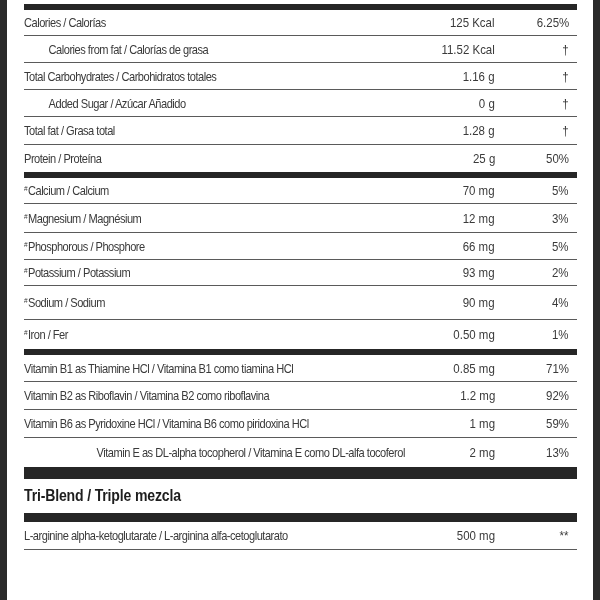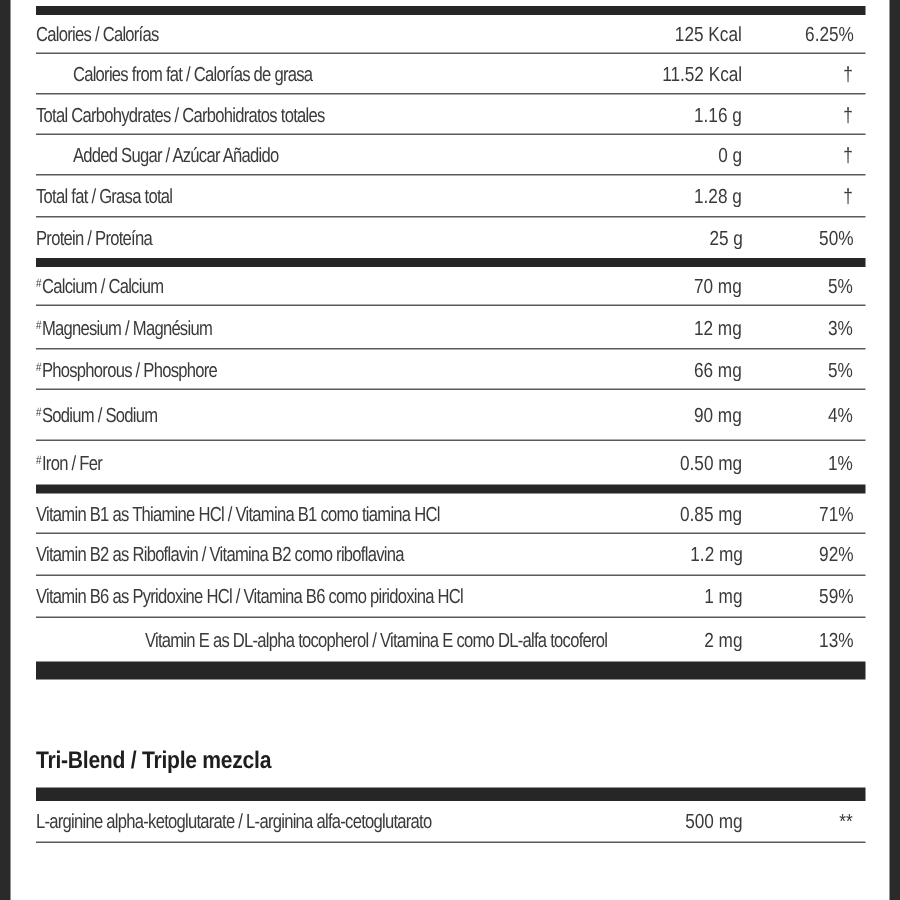--- a/index.html
+++ b/index.html
@@ -10,21 +10,21 @@
     .panel { position: absolute; left: 24px; top: 0; width: 553px; }
     .thick { height: 6px; background: #262626; }
     .thick.big { height: 12px; }
     .row { position: relative; display: flex; align-items: center; border-bottom: 1.5px solid #5a5a5a; font-size: 13.5px; transform-origin: left; }
     .row.nob { border-bottom: none; }
     .row .label { flex: 1; white-space: nowrap; letter-spacing: -0.6px; transform: scaleX(0.82); transform-origin: left center; }
     .row .label.indent { padding-left: 30px; }
     .row .amount { position: absolute; right: 82px; white-space: nowrap; transform: scaleX(0.85); transform-origin: right center; }
     .row .dv { position: absolute; right: 8px; white-space: nowrap; transform: scaleX(0.85); transform-origin: right center; }
     .hash { font-size: 8px; vertical-align: top; position: relative; top: 1px; margin-right: 1px; }
-    .section-title { height: 34px; display: flex; align-items: center; font-weight: bold; font-size: 16px; color: #1e1e1e; letter-spacing: -0.2px; margin-top: 38px; }
+    .section-title { height: 34px; display: flex; align-items: center; font-weight: bold; font-size: 16px; color: #1e1e1e; letter-spacing: -0.2px; }
     .section-title span { transform: scaleX(0.88); transform-origin: left center; display: inline-block; }
   </style>
 </head>
 <body>
 
 <div class="border-left"></div>
 <div class="border-right"></div>
 
 <div class="panel">
   <div class="thick" style="margin-top:4px;"></div>
@@ -73,20 +73,25 @@
     <div class="row" style="height:29px;">
       <span class="label"><span class="hash">#</span><span>Magnesium / Magnésium</span></span>
       <span class="amount">12 mg</span>
       <span class="dv">3%</span>
     </div>
     <div class="row" style="height:27px;">
       <span class="label"><span class="hash">#</span><span>Phosphorous / Phosphore</span></span>
       <span class="amount">66 mg</span>
       <span class="dv">5%</span>
     </div>
+    <div class="row" style="height:26px;">
+      <span class="label"><span class="hash">#</span><span>Potassium / Potassium</span></span>
+      <span class="amount">93 mg</span>
+      <span class="dv">2%</span>
+    </div>
     <div class="row" style="height:34px;">
       <span class="label"><span class="hash">#</span><span>Sodium / Sodium</span></span>
       <span class="amount">90 mg</span>
       <span class="dv">4%</span>
     </div>
     <div class="row nob" style="height:29px;">
       <span class="label"><span class="hash">#</span><span>Iron / Fer</span></span>
       <span class="amount">0.50 mg</span>
       <span class="dv">1%</span>
     </div>

